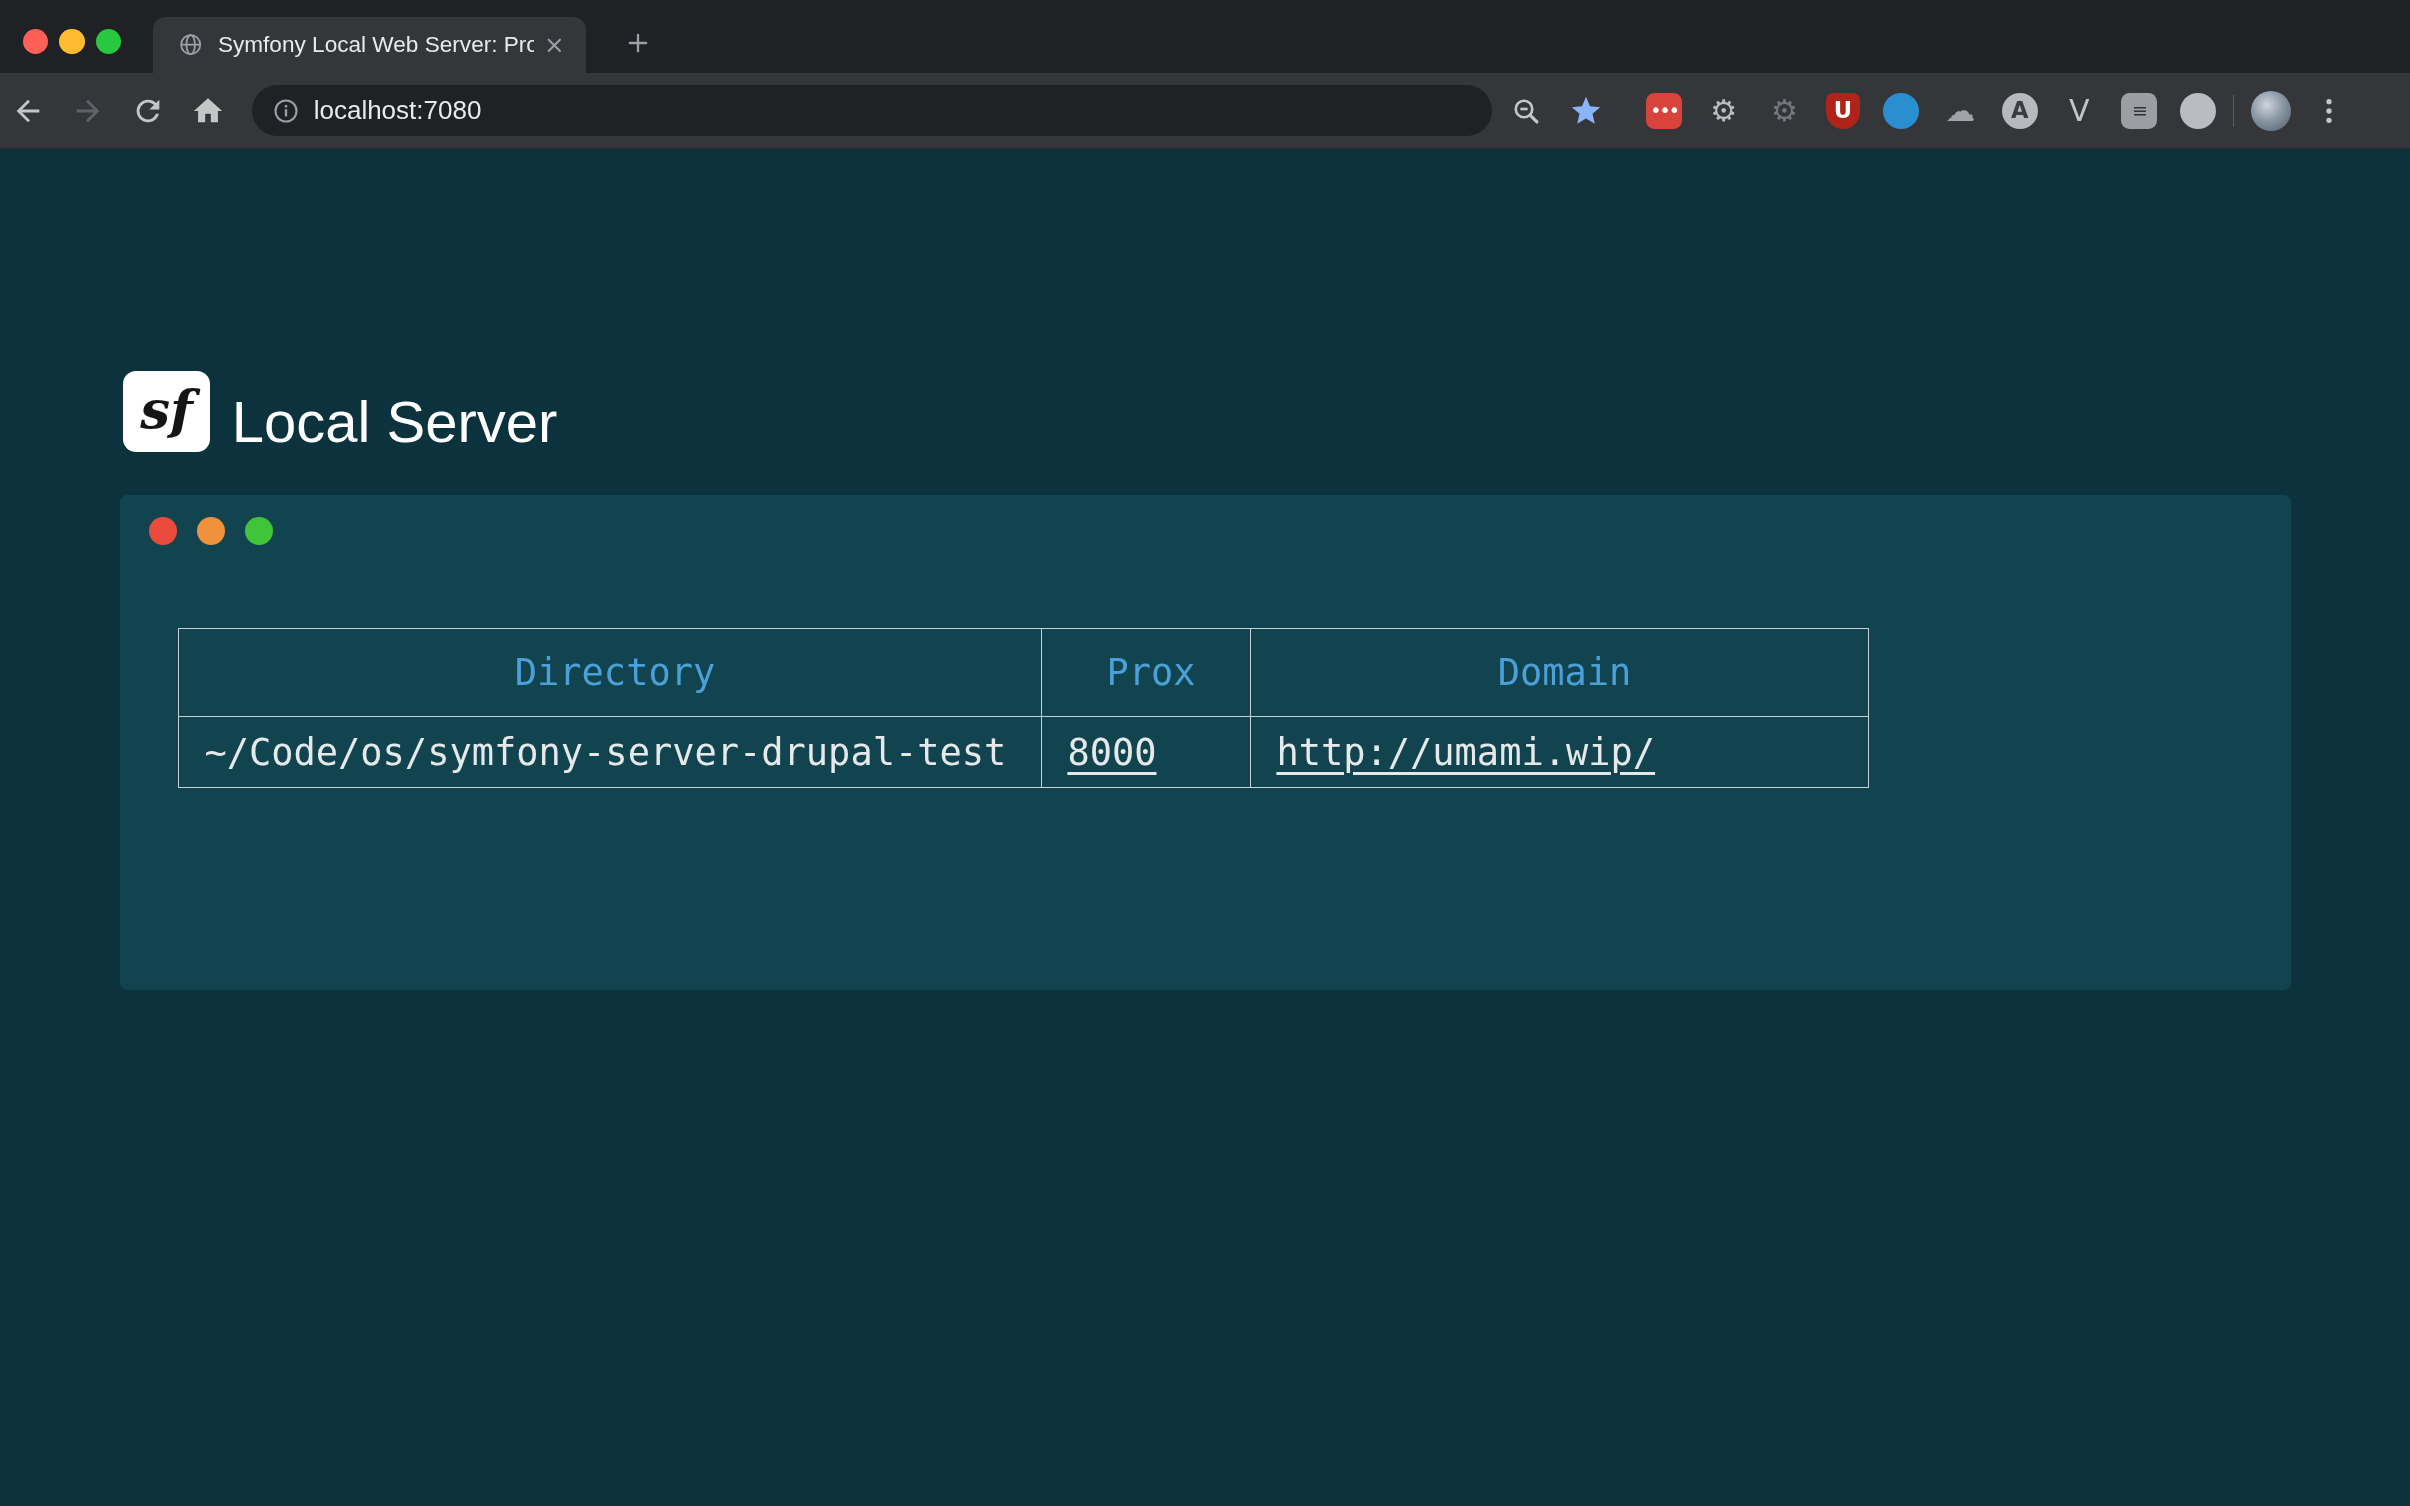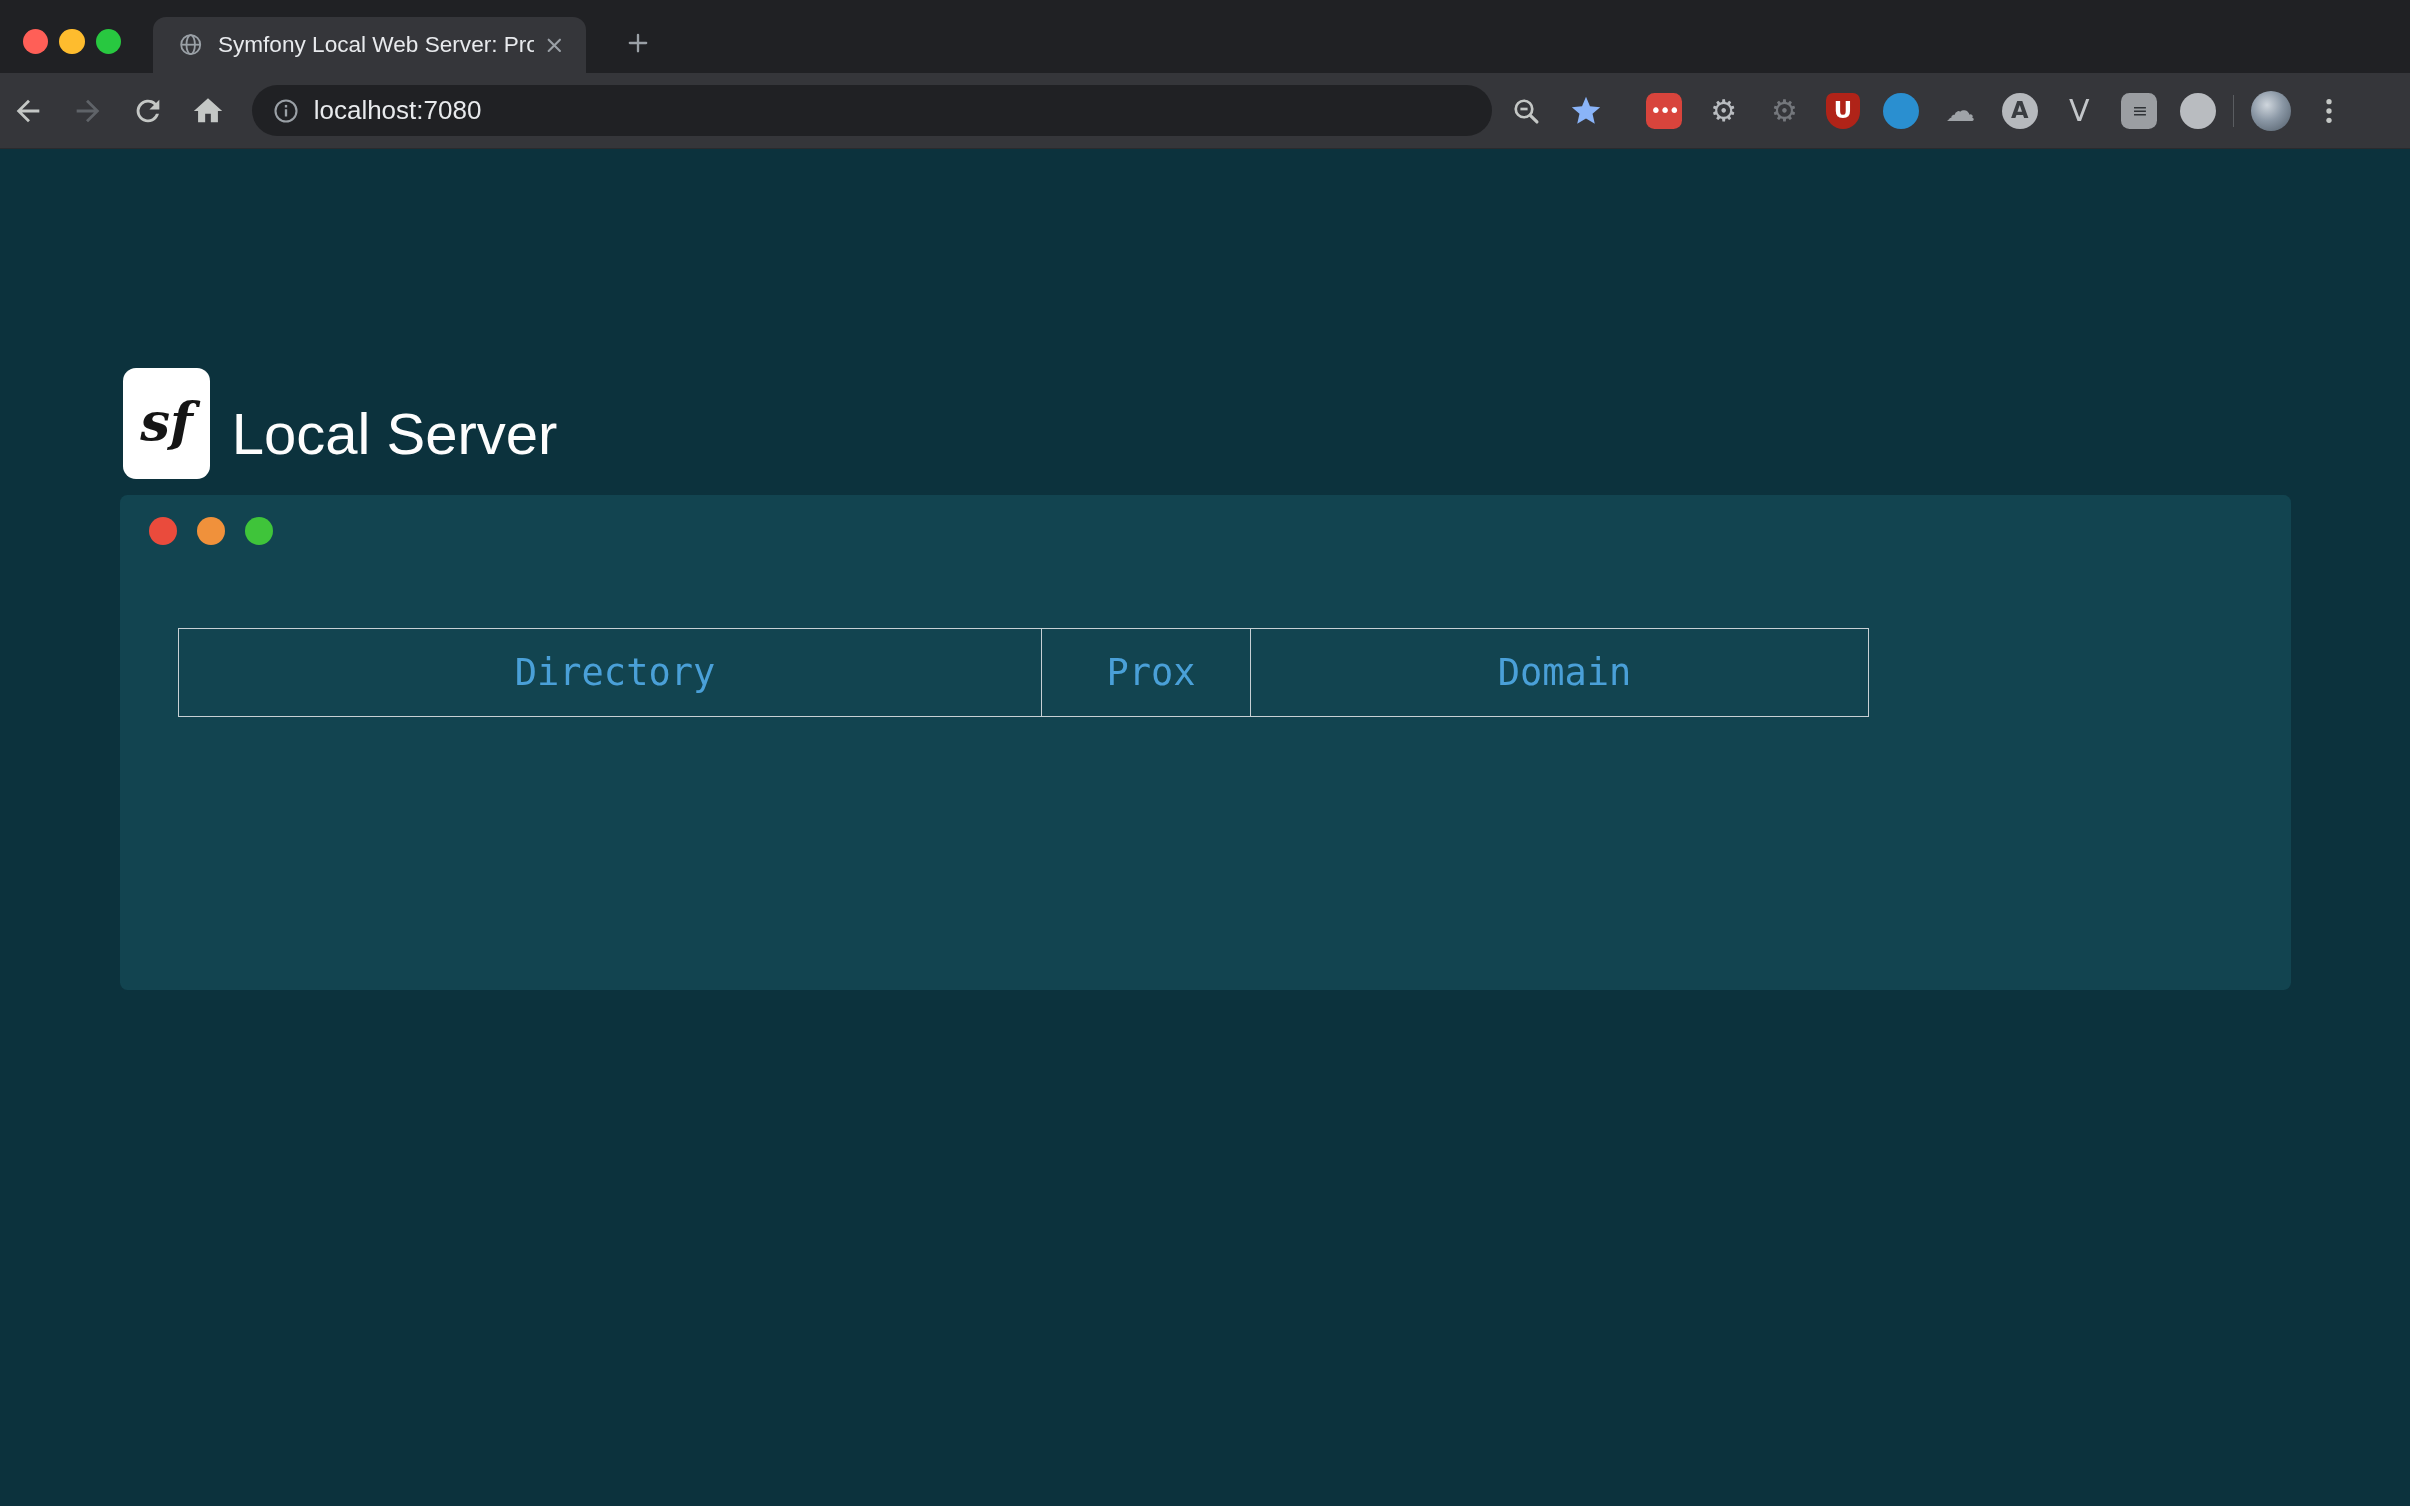--- a/index.html
+++ b/index.html
@@ -53,21 +53,21 @@
   .ext.rounded{border-radius:8.5px;width:36px;height:36px;font-size:19px;letter-spacing:-1.9px;}
   .ext.shield{border-radius:7.5px 7.5px 18px 18px;width:34px;height:36px;font-size:22.6px;font-weight:bold;}
   .sep{width:1.9px;height:32px;background:#5a5d61;margin:0 17px;flex:0 0 auto;}
   .avatar{width:40px;height:40px;border-radius:50%;flex:0 0 auto;cursor:pointer;
           background:radial-gradient(circle at 40% 35%, #cfd6dd 0%, #8a97a5 45%, #4e5a66 100%);}
   .menu{margin-left:13px;margin-right:0;}
 
   
   .content{position:relative;height:1358px;background:var(--page-bg);}
   .brand{position:absolute;left:123px;top:219px;display:flex;align-items:center;gap:21.7px;}
-  .logo{width:87px;height:111px;background:#fff;border-radius:13px;display:flex;
+  .logo{width:87px;height:81px;background:#fff;border-radius:13px;display:flex;
         align-items:center;justify-content:center;}
   .logo span{font-family:"DejaVu Serif",serif;font-style:italic;font-weight:bold;
              font-size:53px;color:#151515;transform:translateY(-2.8px);}
   .page-title{color:#fdfdfd;font-size:58px;margin-top:20px;}
   .card{position:absolute;left:120px;top:346px;width:2171px;height:495px;
         background:var(--card-bg);border-radius:7.5px;}
   .term-dots{position:absolute;left:29px;top:21.7px;display:flex;gap:20px;}
   .dot{width:28px;height:28px;border-radius:50%;}
   .dot.r{background:var(--dot-red);}
   .dot.o{background:var(--dot-orange);}
@@ -211,17 +211,22 @@
 
     <table class="servers">
       <thead>
         <tr>
           <th class="col-dir">Directory</th>
           <th class="col-port">Prox</th>
           <th class="col-domain">Domain</th>
         </tr>
       </thead>
       <tbody id="rows">
+          <tr>
+            <td>~/Code/os/symfony-server-drupal-test</td>
+            <td><a href="#">8000</a></td>
+            <td><a href="#">http://umami.wip/</a></td>
+          </tr>
         </tbody>
     </table>
   </div>
 </div>
 
 
 </body></html>

